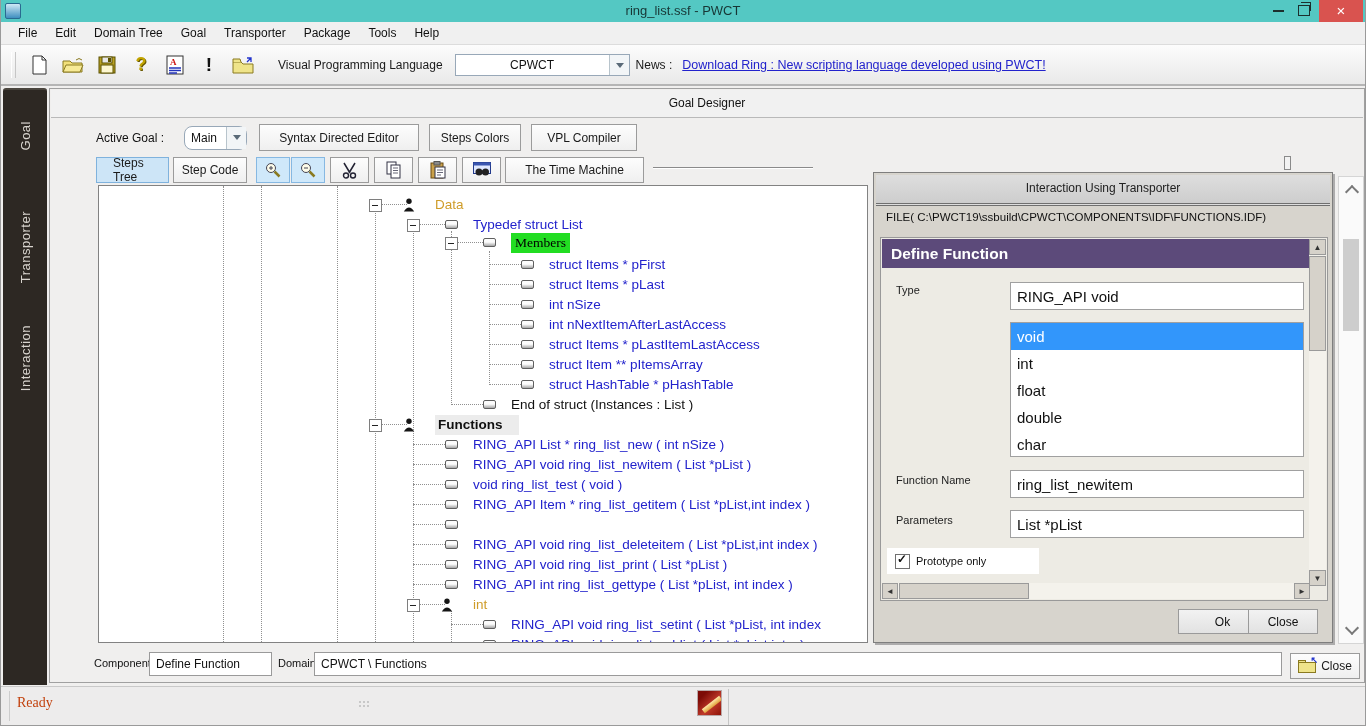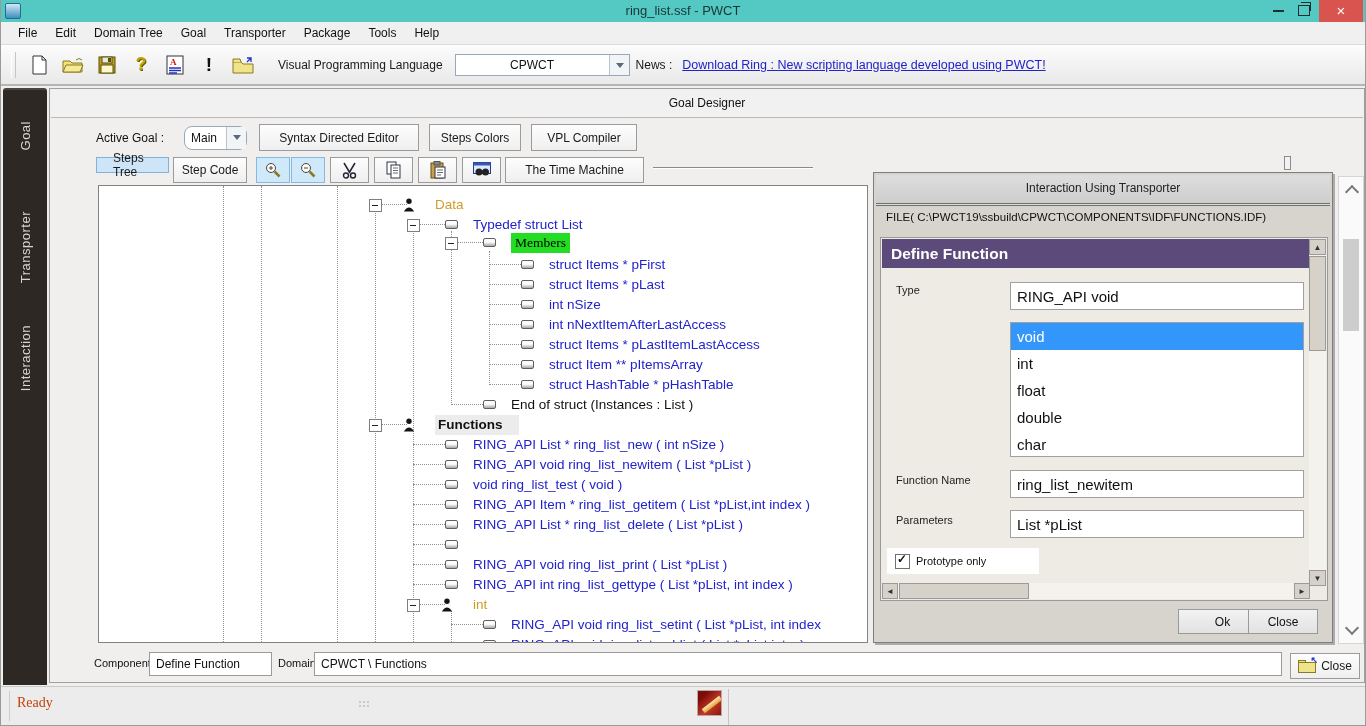--- a/index.html
+++ b/index.html
@@ -247,21 +247,21 @@
 
   <div class="abs lbl12" style="left:95px;top:131px;">Active Goal :</div>
   <div class="abs combo" style="left:183px;top:126px;width:63px;height:24px;border-radius:8px;">
     <div class="val" style="text-align:left;padding-left:6px;line-height:22px;">Main</div>
     <div class="drop"></div>
   </div>
   <div class="abs btn" style="left:258px;top:124px;width:160px;height:27px;">Syntax Directed Editor</div>
   <div class="abs btn" style="left:428px;top:124px;width:92px;height:27px;">Steps Colors</div>
   <div class="abs btn" style="left:530px;top:124px;width:106px;height:27px;">VPL Compiler</div>
 
-  <div class="abs btn tab-active" style="left:95px;top:157px;width:73px;height:16px;padding-left:16px;">Steps Tree</div>
+  <div class="abs btn tab-active" style="left:95px;top:157px;width:73px;height:26px;padding-left:16px;">Steps Tree</div>
   <div class="abs btn" style="left:172px;top:157px;width:74px;height:26px;">Step Code</div>
   <div class="abs btn blue-ic" style="left:255px;top:157px;width:34px;height:26px;">
     <svg width="16" height="16">
         <circle cx="6" cy="6" r="4.5" fill="#fdfbe8" stroke="#445"></circle>
         <path d="M4 6 h4 M6 4 v4" stroke="#445"></path>
         <path d="M9.5 9.5 l5 5" stroke="#8a7a20" stroke-width="2.5"></path>
       </svg>
     </div>
   <div class="abs btn blue-ic" style="left:290px;top:157px;width:34px;height:26px;">
     <svg width="16" height="16">
@@ -408,25 +408,25 @@
         <span class="t-label t-blue" style="left: 374px;">void ring_list_test ( void )</span>
       </div>
       <div class="tree-row" style="top: 309px;">
         <div class="t-h" style="left: 314px; width: 32px;"></div>
         <span class="t-chip" style="left: 346px;"></span>
         <span class="t-label t-blue" style="left: 374px;">RING_API Item * ring_list_getitem ( List *pList,int index )</span>
       </div>
       <div class="tree-row" style="top: 329px;">
         <div class="t-h" style="left: 314px; width: 32px;"></div>
         <span class="t-chip" style="left: 346px;"></span>
-        <span class="t-label t-blue" style="left: 374px;">RING_API List * ring_list_delete ( List *pList )</span>
       </div>
       <div class="tree-row" style="top: 349px;">
         <div class="t-h" style="left: 314px; width: 32px;"></div>
         <span class="t-chip" style="left: 346px;"></span>
+        <span class="t-label t-blue" style="left: 374px;">RING_API void ring_list_deleteitem ( List *pList,int index )</span>
       </div>
       <div class="tree-row" style="top: 369px;">
         <div class="t-h" style="left: 314px; width: 32px;"></div>
         <span class="t-chip" style="left: 346px;"></span>
         <span class="t-label t-blue" style="left: 374px;">RING_API void ring_list_print ( List *pList )</span>
       </div>
       <div class="tree-row" style="top: 389px;">
         <div class="t-h" style="left: 314px; width: 32px;"></div>
         <span class="t-chip" style="left: 346px;"></span>
         <span class="t-label t-blue" style="left: 374px;">RING_API int ring_list_gettype ( List *pList, int index )</span>

